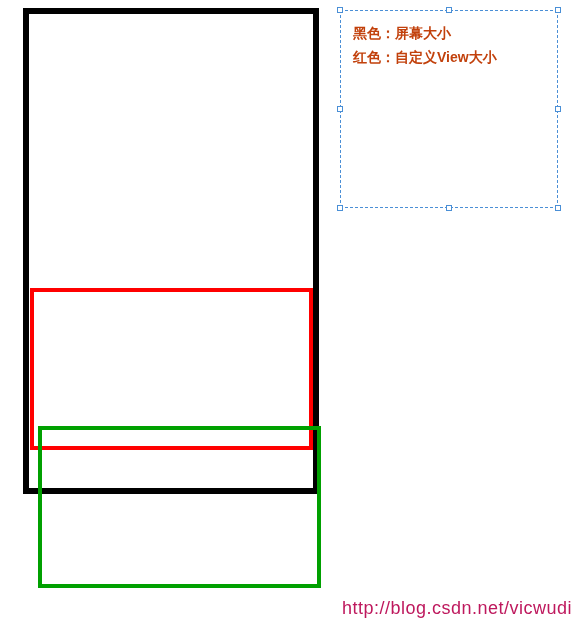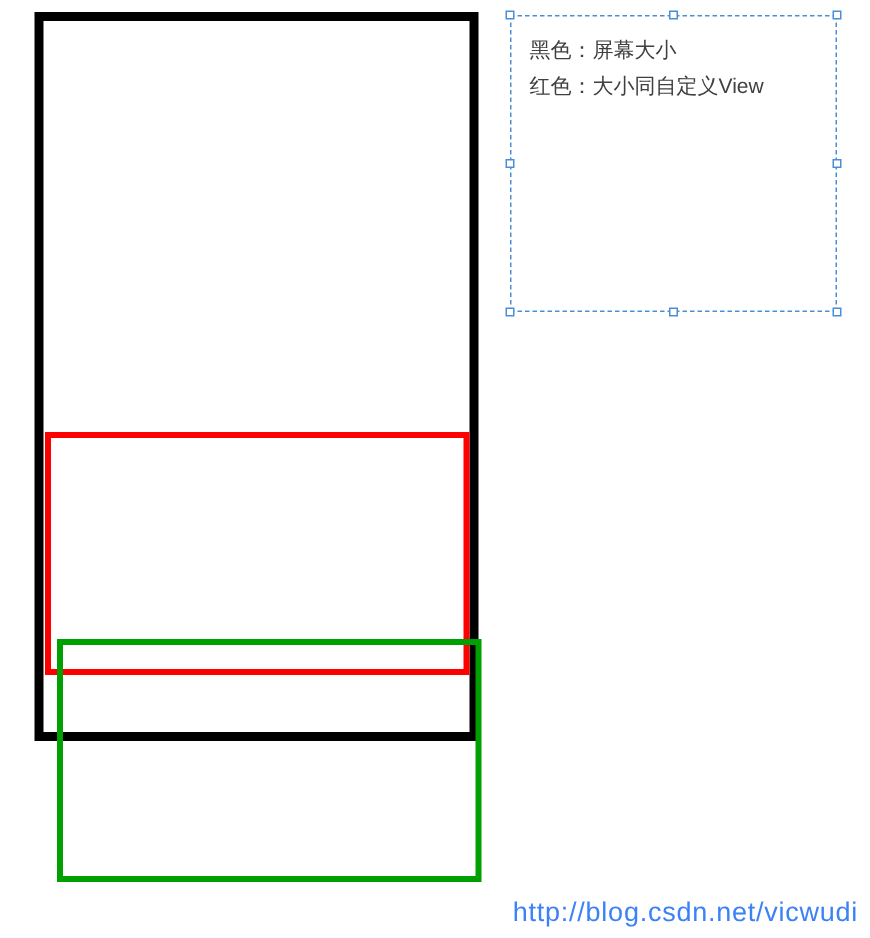--- a/index.html
+++ b/index.html
@@ -17,22 +17,22 @@
     .red-rect   { border: 4px solid #ff0000; }
     .green-rect { border: 4px solid #00a000; }
 
     
     .legend {
       position: absolute;
       border: 1px dashed #4a8fd6;
       padding: 10px 12px;
       font-size: 14px;
       line-height: 24px;
-      color: #404040;
-      font-weight: 400;
+      color: #c2410c;
+      font-weight: 700;
     }
     
     .handle {
       position: absolute;
       width: 6px; height: 6px;
       background: #fff;
       border: 1px solid #4a8fd6;
     }
     .h-nw { top:-4px; left:-4px; }
     .h-n  { top:-4px; left:50%; margin-left:-3px; }
@@ -41,39 +41,39 @@
     .h-e  { top:50%; right:-4px; margin-top:-3px; }
     .h-sw { bottom:-4px; left:-4px; }
     .h-s  { bottom:-4px; left:50%; margin-left:-3px; }
     .h-se { bottom:-4px; right:-4px; }
 
     .watermark {
       position: absolute;
       right: 8px;
       bottom: 6px;
       font-size: 18px;
-      color: #3b82f6;
+      color: #be185d;
       font-family: Arial, sans-serif;
       letter-spacing: 0.5px;
     }
   </style>
 </head>
 <body>
 
 <div class="canvas">
 
   <div class="rect black-rect" id="black-rect" style="left: 23px; top: 8px; width: 296px; height: 486px;"></div>
 
   <div class="rect red-rect" id="red-rect" style="left: 30px; top: 288px; width: 283px; height: 162px;"></div>
 
   <div class="rect green-rect" id="green-rect" style="left: 38px; top: 426px; width: 283px; height: 162px;"></div>
 
   <div class="legend" id="legend-box" style="left: 340px; top: 10px; width: 218px; height: 198px;">
     <div>黑色：屏幕大小</div>
-    <div>红色：大小同自定义View</div>
+    <div>红色：自定义View大小</div>
     <span class="handle h-nw"></span>
     <span class="handle h-n"></span>
     <span class="handle h-ne"></span>
     <span class="handle h-w"></span>
     <span class="handle h-e"></span>
     <span class="handle h-sw"></span>
     <span class="handle h-s"></span>
     <span class="handle h-se"></span>
   </div>
 

